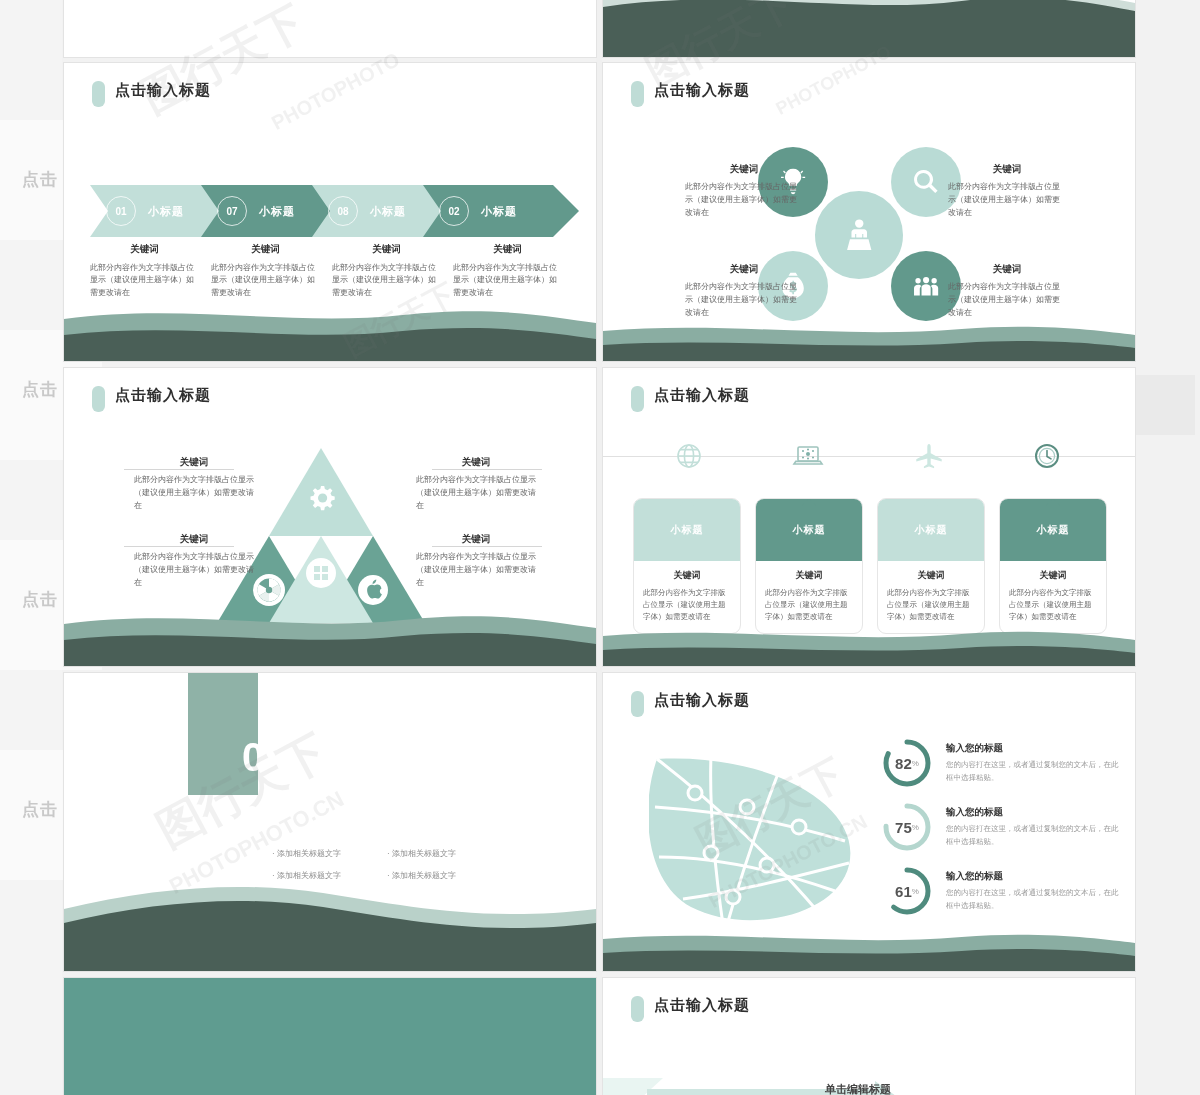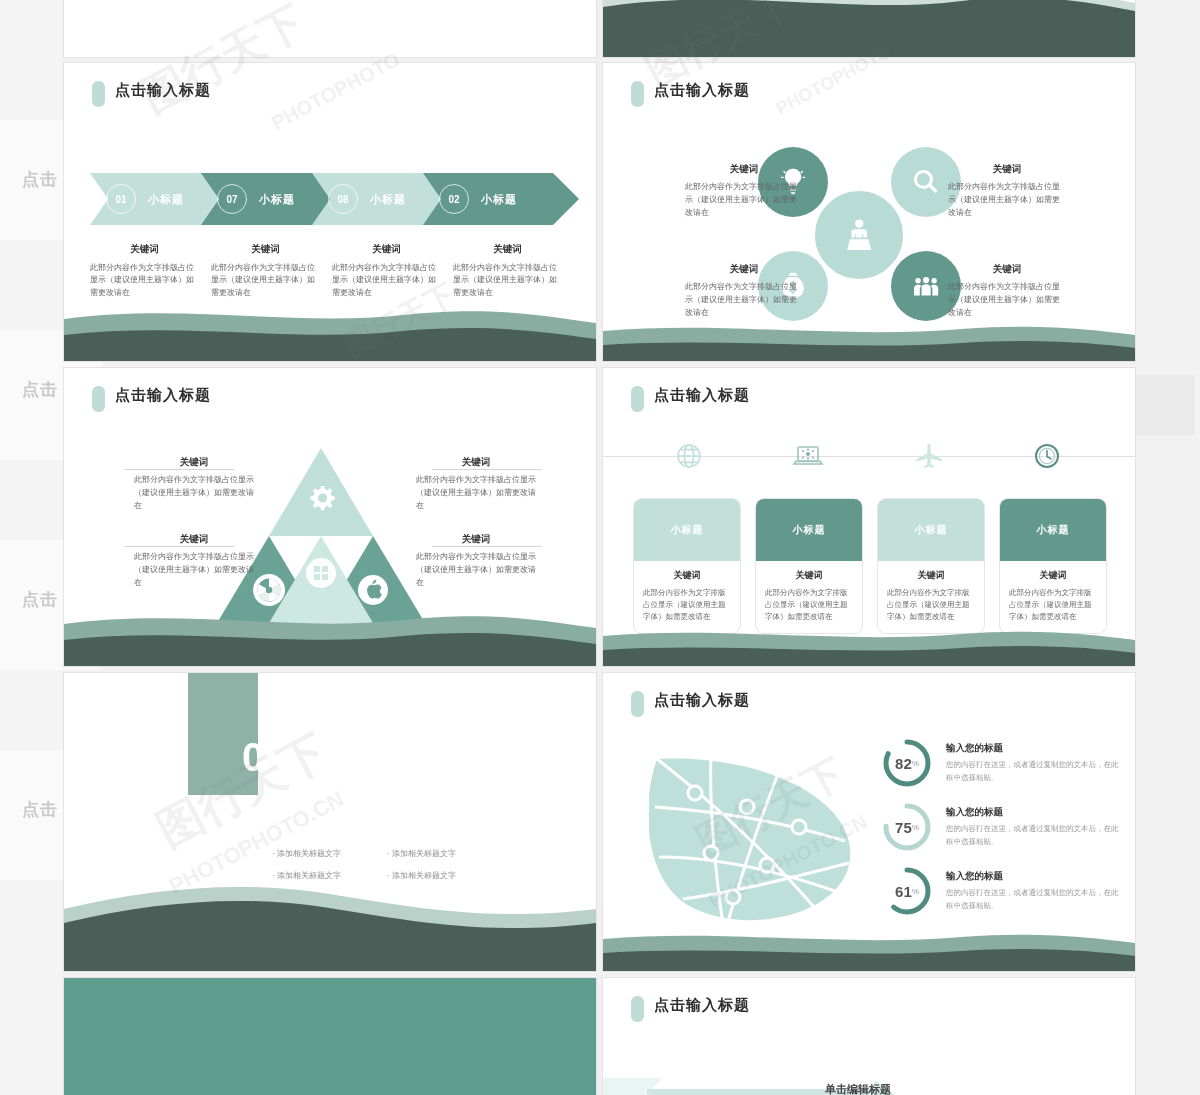--- a/index.html
+++ b/index.html
@@ -44,21 +44,21 @@
     background:#bfdcd6;
   }
   .s-title .txt { font-size: 15px; font-weight: 700; color:#2f2f2f; letter-spacing:1px; }
 
   
   .wave { position:absolute; left:0; bottom:0; width:100%; height:60px; }
   .wave svg { display:block; width:100%; height:100%; }
 
   
   .arrows { position:absolute; left:26px; top:110px; width:486px; height:60px; }
-  .arrow { position:absolute; top:0; width:156px; height:52px; }
+  .arrow { position:absolute; top:12px; width:156px; height:52px; }
   .arrow svg { position:absolute; inset:0; width:100%; height:100%; }
   .arrow .num {
     position:absolute; left:16px; top:11px; width:30px; height:30px;
     border-radius:50%; border:1.5px solid rgba(255,255,255,.75);
     display:flex; align-items:center; justify-content:center;
     font-size:10px; color:#fff; font-weight:700;
   }
   .arrow .lbl {
     position:absolute; left:58px; top:0; height:52px; display:flex; align-items:center;
     font-size:11px; color:#fff; font-weight:700; letter-spacing:1px;

